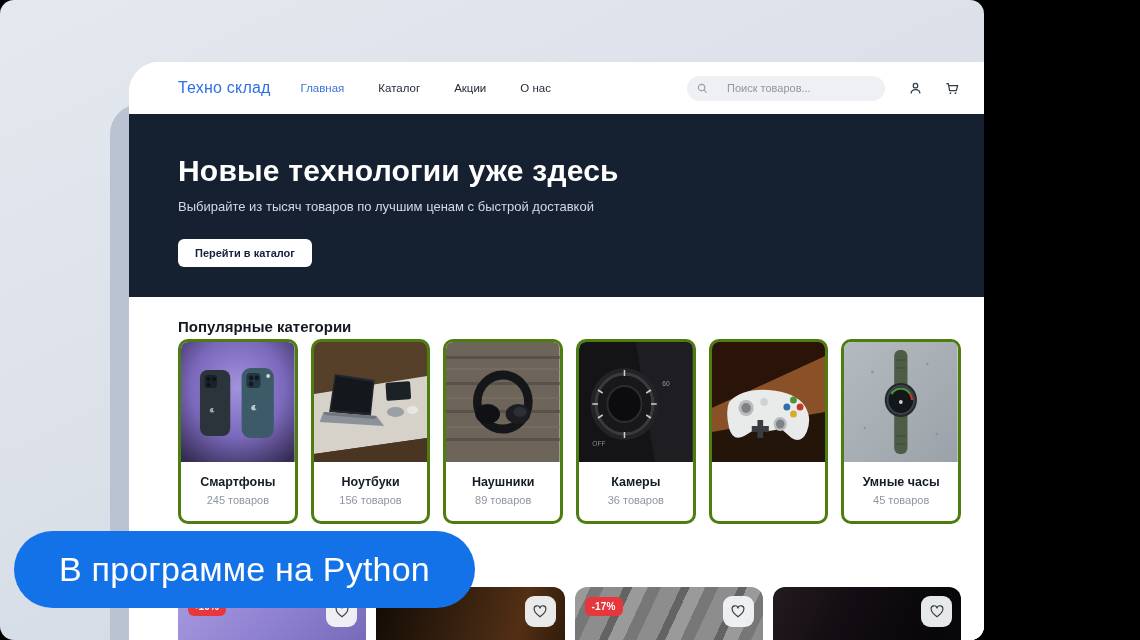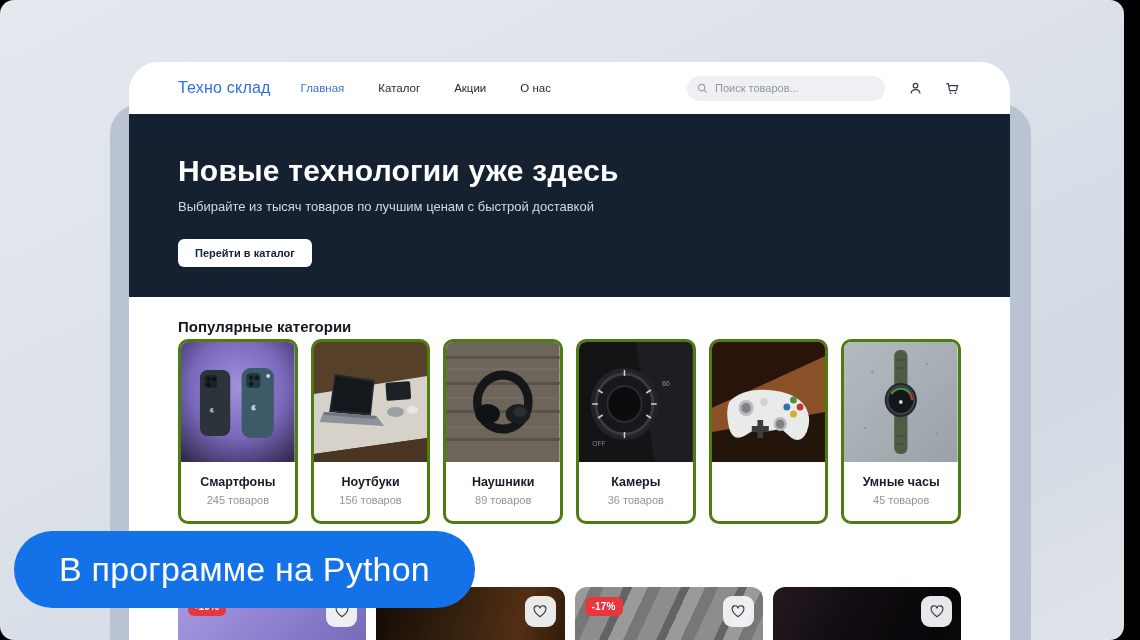--- a/index.html
+++ b/index.html
@@ -1,38 +1,38 @@
 <!DOCTYPE html>
 <html><head>
 <meta charset="utf-8">
 <style>
   * { margin:0; padding:0; box-sizing:border-box; }
   html,body { width:1140px; height:640px; background:#000; font-family:"Liberation Sans", sans-serif; }
   .canvas {
-    position:relative; width:1124px; height:640px; overflow:hidden;
+    position:relative; width:984px; height:640px; overflow:hidden;
     border-radius:14px;
     background:linear-gradient(155deg,#e4e8ef 0%,#dde2ea 40%,#d3dae4 75%,#dfe3e9 100%);
   }
 
   
   .site-window {
     position:absolute; left:129px; top:62px; width:881px; height:578px;
     background:#fff; border-radius:30px 30px 0 0; overflow:hidden;
     box-shadow:-19px 42px 0 #b9c3d1, 21px 42px 0 #b9c3d1;
   }
 
   
   .site-header { height:52px; display:flex; align-items:center; padding:0 50px 0 49px; background:#fff; }
   .logo { color:#2f6fe3; font-size:16px; font-weight:500; letter-spacing:.2px; white-space:nowrap; }
   .nav { display:flex; gap:34px; margin-left:30px; }
   .nav-item { font-size:11.5px; font-weight:500; color:#1d2633; text-decoration:none; cursor:pointer; white-space:nowrap; }
   .nav-item.active { color:#3a72d9; }
   .search-wrap {
     margin-left:auto; width:198px; height:25px; background:#eef0f3; border-radius:13px;
-    display:flex; align-items:center; padding:0 10px; gap:7px;
+    display:flex; align-items:center; padding:0 10px; gap:19px;
   }
   .search-wrap svg { flex:0 0 auto; }
   .search-input { border:none; outline:none; background:transparent; width:100%; font-size:11px; color:#333;
     font-family:"Liberation Sans", sans-serif; }
   .search-input::placeholder { color:#8f97a1; }
   .hdr-icon { background:none; border:none; cursor:pointer; display:flex; align-items:center; justify-content:center; padding:0; }
   .hdr-icon.user { margin-left:23px; }
   .hdr-icon.cart { margin-left:21px; }
 
   

